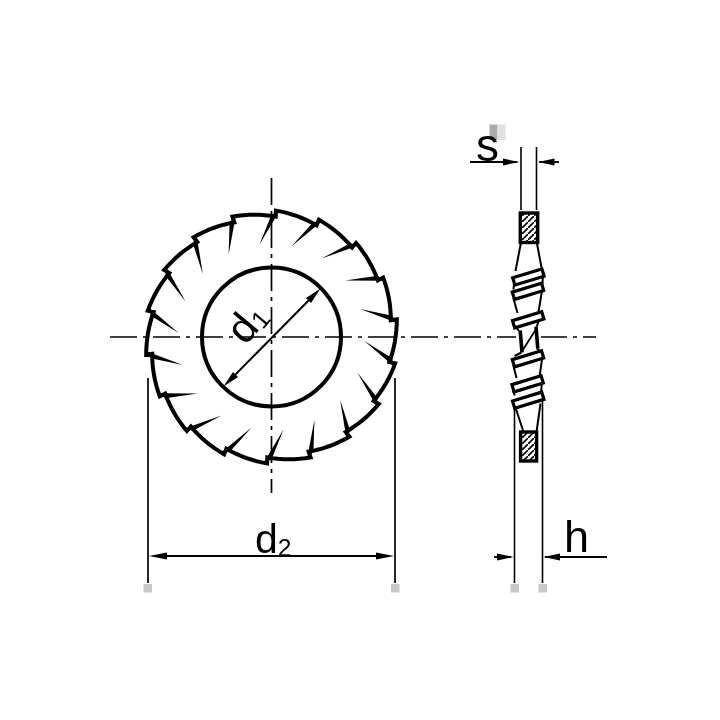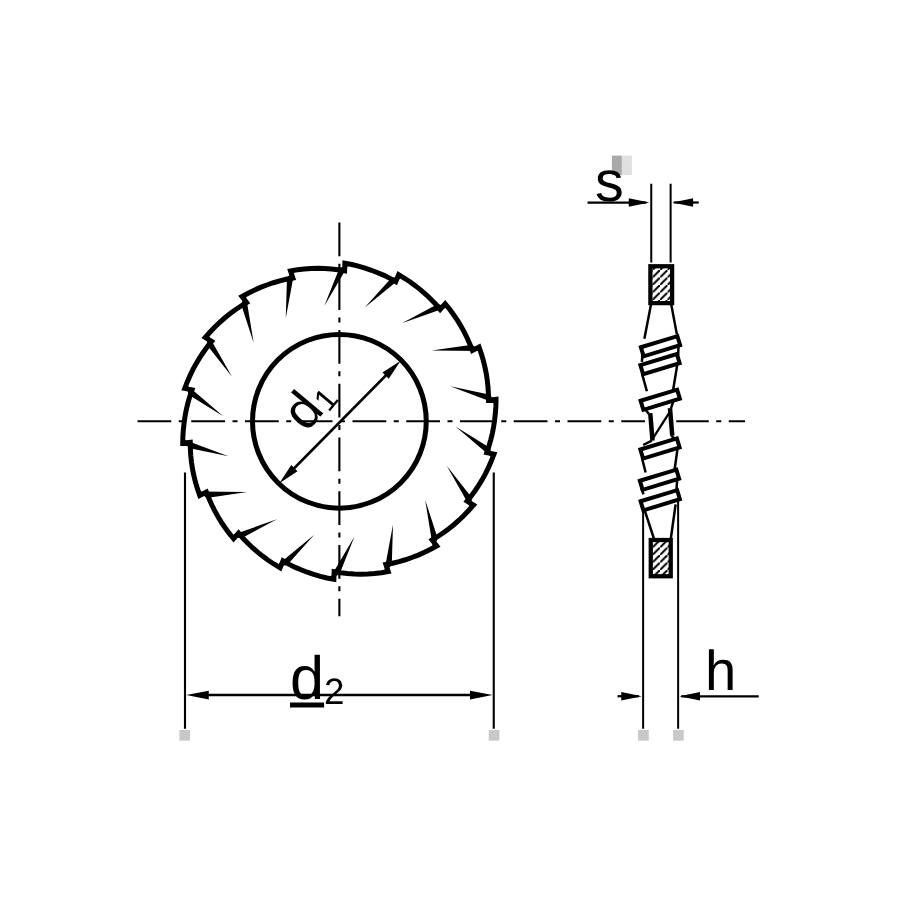--- a/index.html
+++ b/index.html
@@ -4,21 +4,21 @@
 <style>
   html,body{margin:0;padding:0;}
   body{width:720px;height:720px;background:#ffffff;overflow:hidden;
        font-family:"Liberation Sans", sans-serif;}
   .canvas{position:relative;width:720px;height:720px;background:#ffffff;}
   svg{position:absolute;left:0;top:0;}
   .dim-label{position:absolute;color:#000;font-weight:500;line-height:1;
              white-space:nowrap;user-select:none;}
   .dim-label sub{font-size:0.6em;vertical-align:baseline;position:relative;top:0.12em;}
   .lbl-d1{left:228px;top:302px;font-size:42px;transform:rotate(-50deg);transform-origin:50% 50%;}
-  .lbl-d2{left:232px;top:519px;font-size:49px;text-decoration:underline;}
+  .lbl-d2{left:255px;top:519px;font-size:41px;}
   .lbl-s{left:476px;top:122px;font-size:46px;}
   .lbl-h{left:564px;top:514px;font-size:45px;}
 </style>
 </head>
 <body>
 
 <div class="canvas">
 
   <svg width="720" height="720" viewBox="0 0 720 720">
     <defs>

